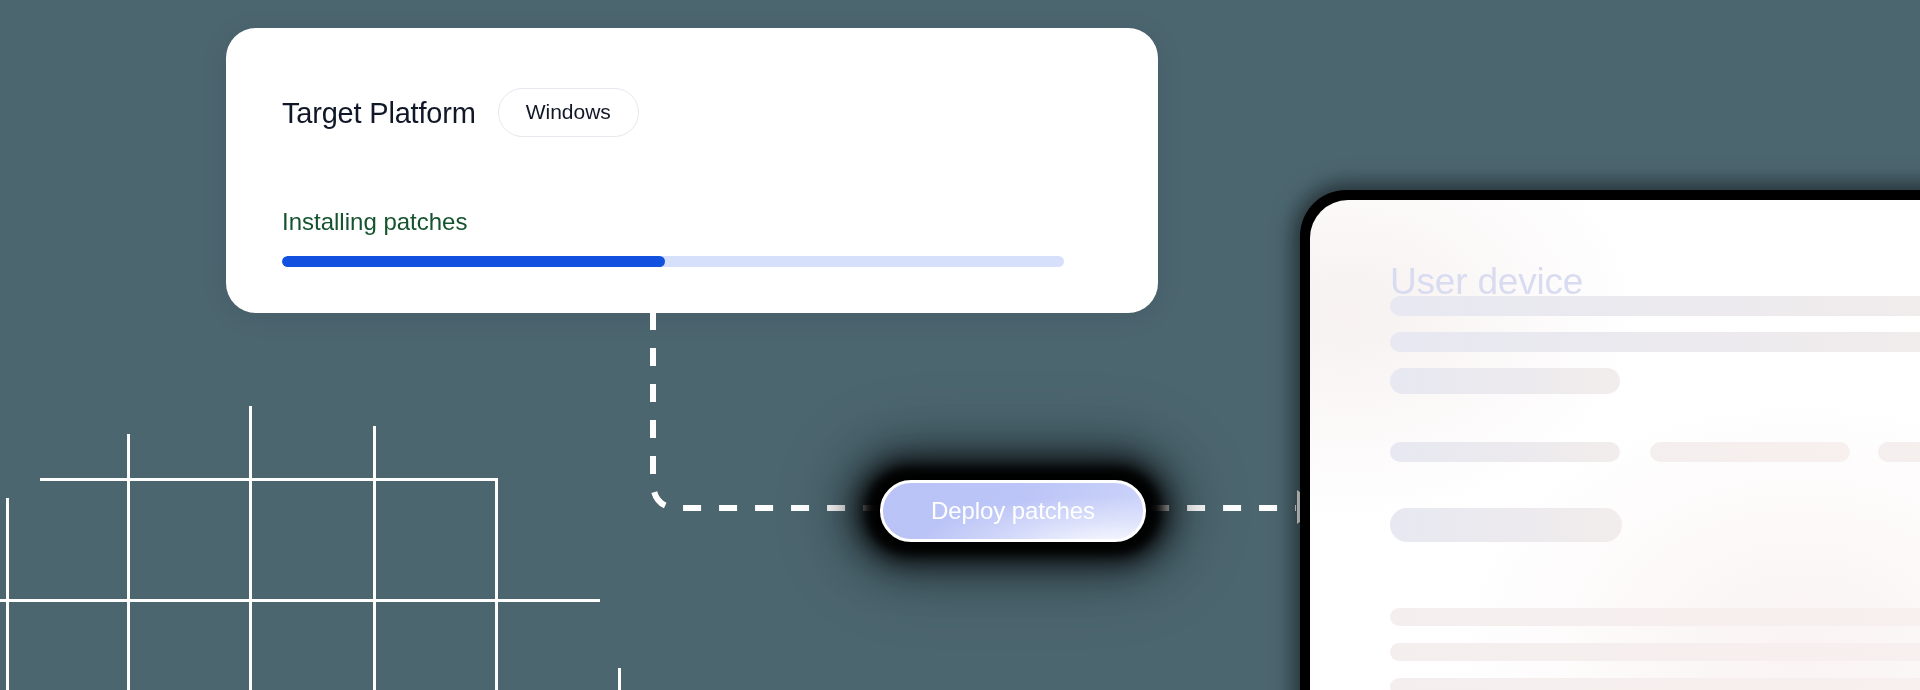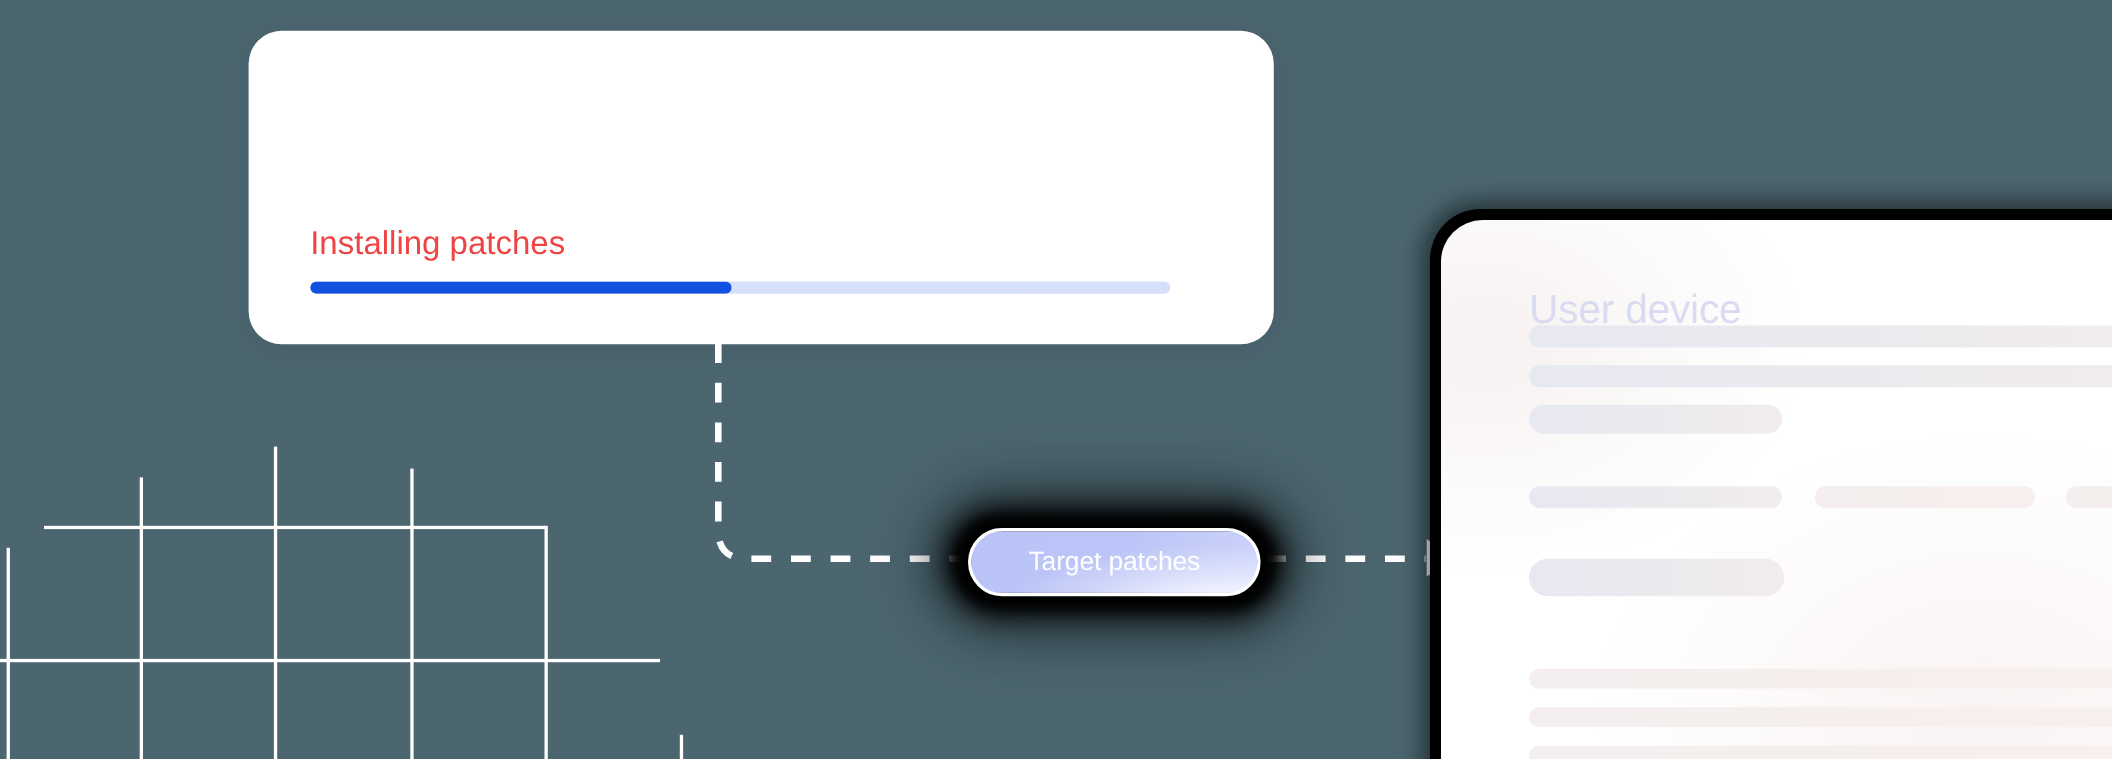--- a/index.html
+++ b/index.html
@@ -68,23 +68,23 @@
     padding: 11px 27px 12px;
     font-size: 21px;
     line-height: 24px;
     color: #101828;
     white-space: nowrap;
   }
   #status-label {
     position: absolute;
     left: 56px;
     top: 180px;
-    font-size: 30px;
+    font-size: 24px;
     line-height: 28px;
-    color: #ef4444;
+    color: #14532d;
     white-space: nowrap;
   }
   #progress-track {
     position: absolute;
     left: 56px;
     top: 228px;
     width: 782px;
     height: 11px;
     border-radius: 999px;
     background: #d6e0fa;
@@ -213,34 +213,38 @@
       <div class="grid-v" style="left: 127px; top: 434px; height: 256px; background: rgb(255, 255, 255);"></div>
       <div class="grid-v" style="left: 249px; top: 406px; height: 284px; background: rgb(255, 255, 255);"></div>
       <div class="grid-v" style="left: 373px; top: 426px; height: 264px; background: rgb(255, 255, 255);"></div>
       <div class="grid-v" style="left: 495px; top: 478px; height: 212px; background: rgb(255, 255, 255);"></div>
       <div class="grid-v" style="left: 618px; top: 668px; height: 22px; background: rgb(255, 255, 255);"></div>
       <div class="grid-h" style="left: 40px; top: 478px; width: 456px; background: rgb(255, 255, 255);"></div>
       <div class="grid-h" style="left: 0px; top: 599px; width: 600px; background: rgb(255, 255, 255);"></div>
     </div>
 
   <div id="platform-card">
+    <div id="card-head">
+      <div id="card-title">Target Platform</div>
+      <div id="platform-pill">Windows</div>
+    </div>
     <div id="status-label">Installing patches</div>
     <div id="progress-track" style="background: rgb(214, 224, 250);">
       <div id="progress-fill" style="width: 49%; background: rgb(18, 80, 224);"></div>
     </div>
   </div>
 
   <svg id="connector" viewBox="0 0 1920 690">
     <path id="connector-path" fill="none" stroke="#ffffff" stroke-width="6" stroke-linecap="butt" stroke-dasharray="18 18" d="M653,312 L653,482 Q653,508 679,508 L1296,508"></path>
   </svg>
 
   <div id="deploy-wrap">
     <div id="deploy-glow" style="background: rgb(0, 0, 0);"></div>
     <div id="deploy-button" style="border-color: rgb(255, 255, 255);">
-      <span id="deploy-label" style="color: rgb(255, 255, 255);">Target patches</span>
+      <span id="deploy-label" style="color: rgb(255, 255, 255);">Deploy patches</span>
     </div>
   </div>
 
   <div id="arrow-head" style="border-left-color: rgb(255, 255, 255);"></div>
 
   <div id="device" style="background: rgb(0, 0, 0);">
     <div id="device-screen">
       <div id="device-title" style="color: rgb(217, 220, 241);">User device</div>
       <div id="skeleton-list">
           <div class="skel skel-grey" style="left: 80px; top: 96px; width: 580px; height: 20px;"></div>

